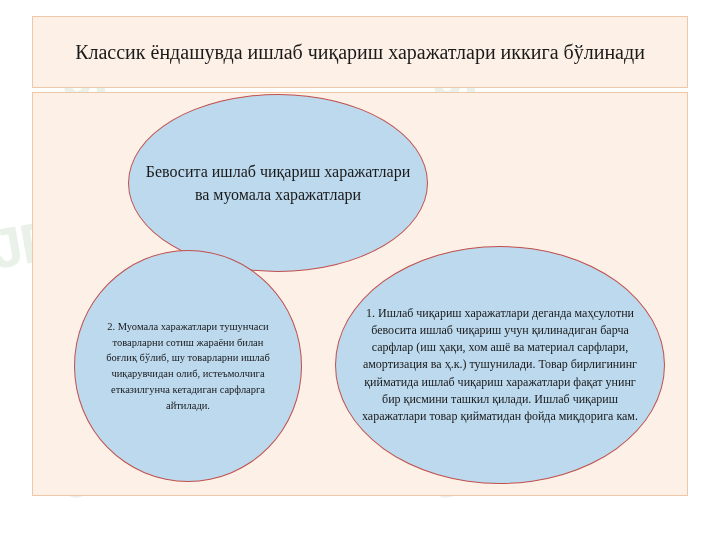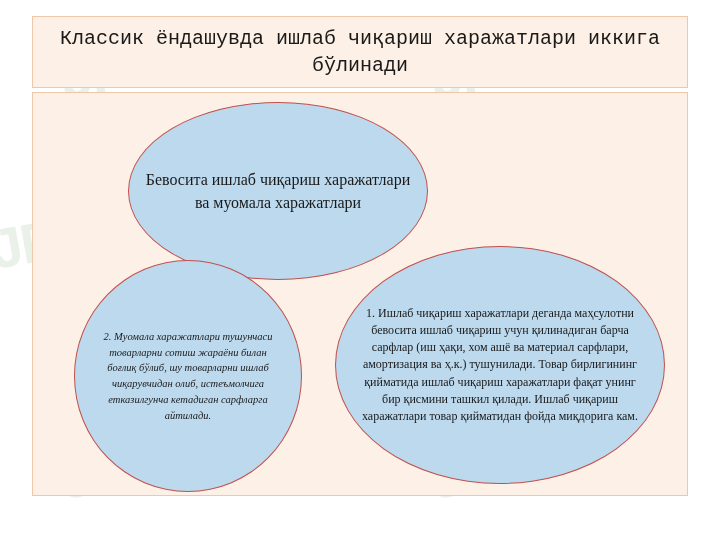--- a/index.html
+++ b/index.html
@@ -48,21 +48,21 @@
     height: 72px;
     background: #fdf0e6;
     border: 1px solid #f0c8a8;
     box-sizing: border-box;
     display: flex;
     align-items: center;
     justify-content: center;
     z-index: 3;
   }
   .title-text {
-    font-family: Liberation Mono, monospace;
+    font-family: Liberation Serif, serif;
     font-size: 20px;
     color: #1a1a1a;
     text-align: center;
     line-height: 1.35;
     padding: 0 16px;
   }
 
   .body-box {
     position: absolute;
     left: 32px;
@@ -88,35 +88,34 @@
   }
   .ellipse .etext {
     text-align: center;
     color: #1a1a1a;
     padding: 0 14px;
     line-height: 1.3;
   }
 
   .e-top {
     left: 128px;
-    top: 102px;
+    top: 94px;
     width: 300px;
     height: 178px;
   }
   .e-top .etext {
     font-size: 16px;
     line-height: 1.45;
   }
 
   .e-left {
     left: 74px;
-    top: 260px;
+    top: 250px;
     width: 228px;
     height: 232px;
-    font-style: italic;
   }
   .e-left .etext {
     font-size: 10.5px;
     line-height: 1.5;
     padding: 0 26px;
   }
 
   .e-right {
     left: 335px;
     top: 246px;

